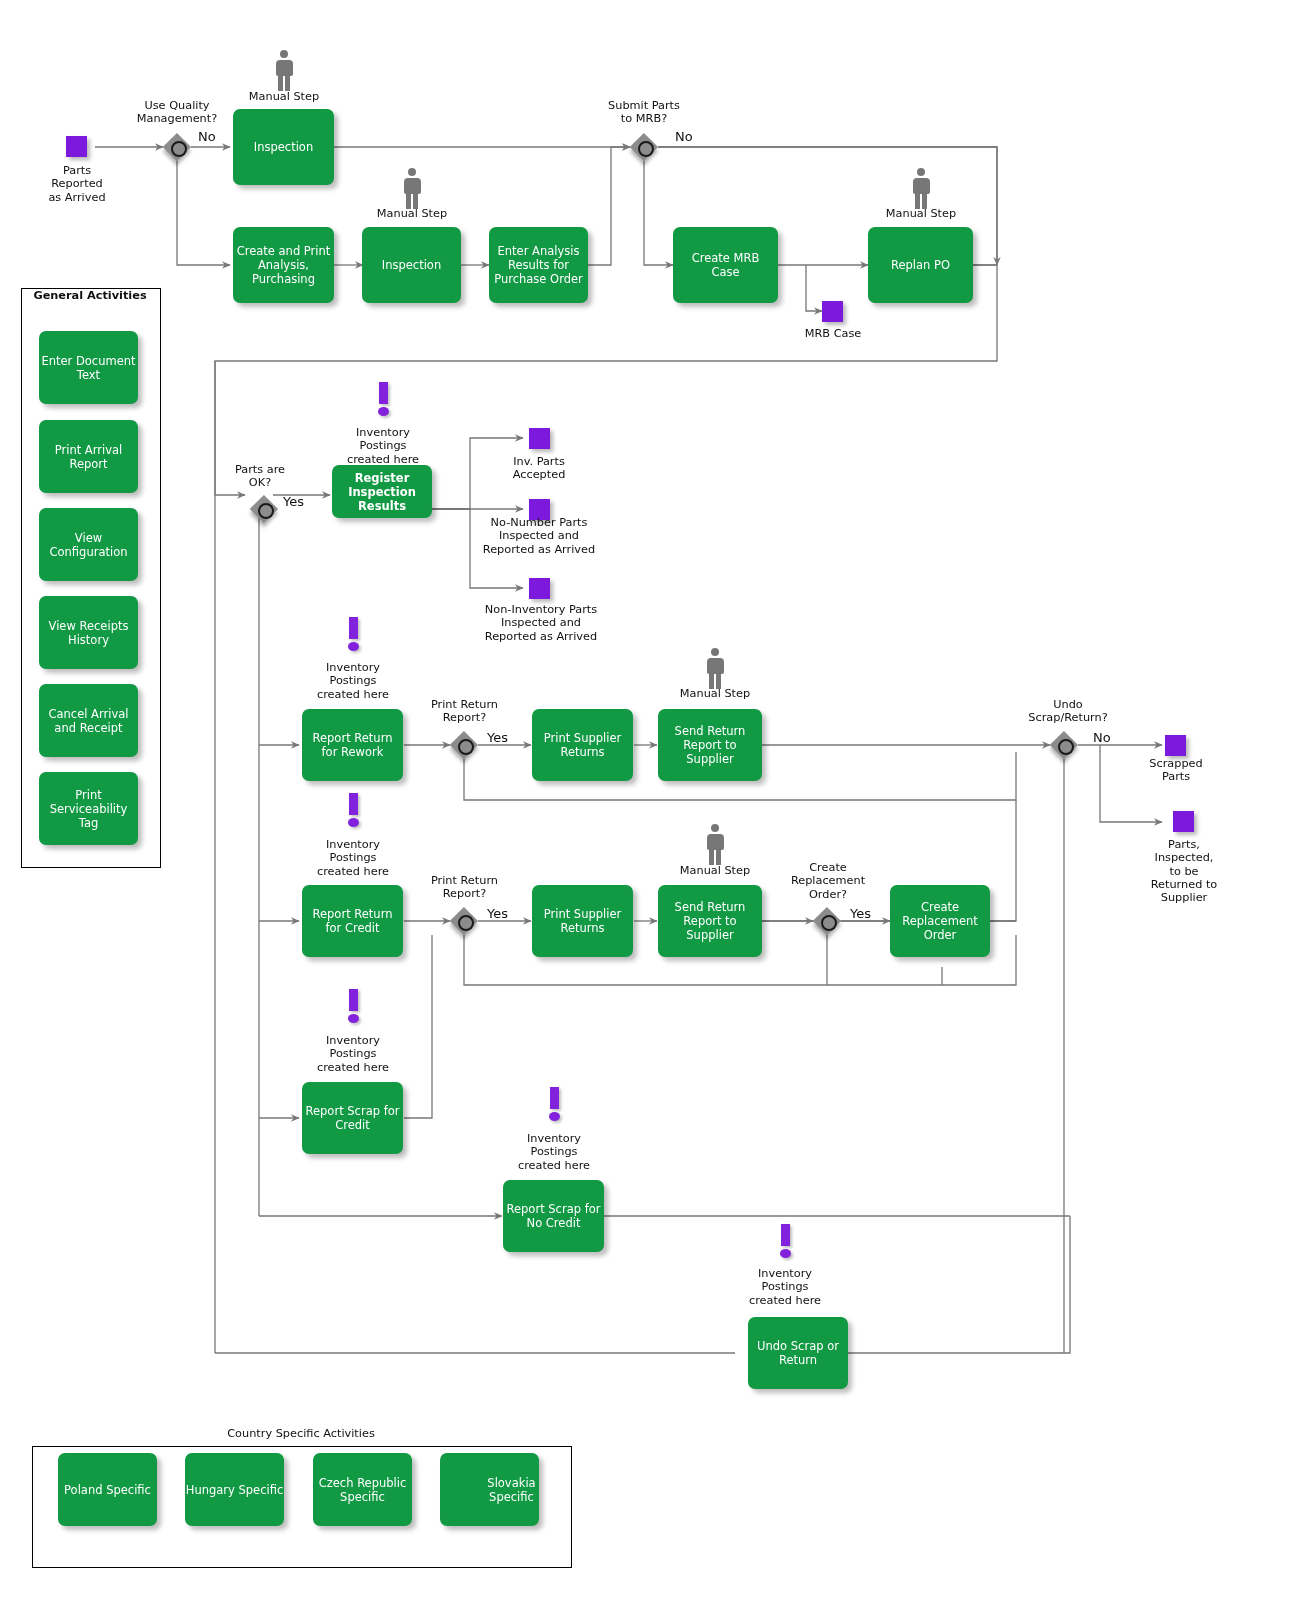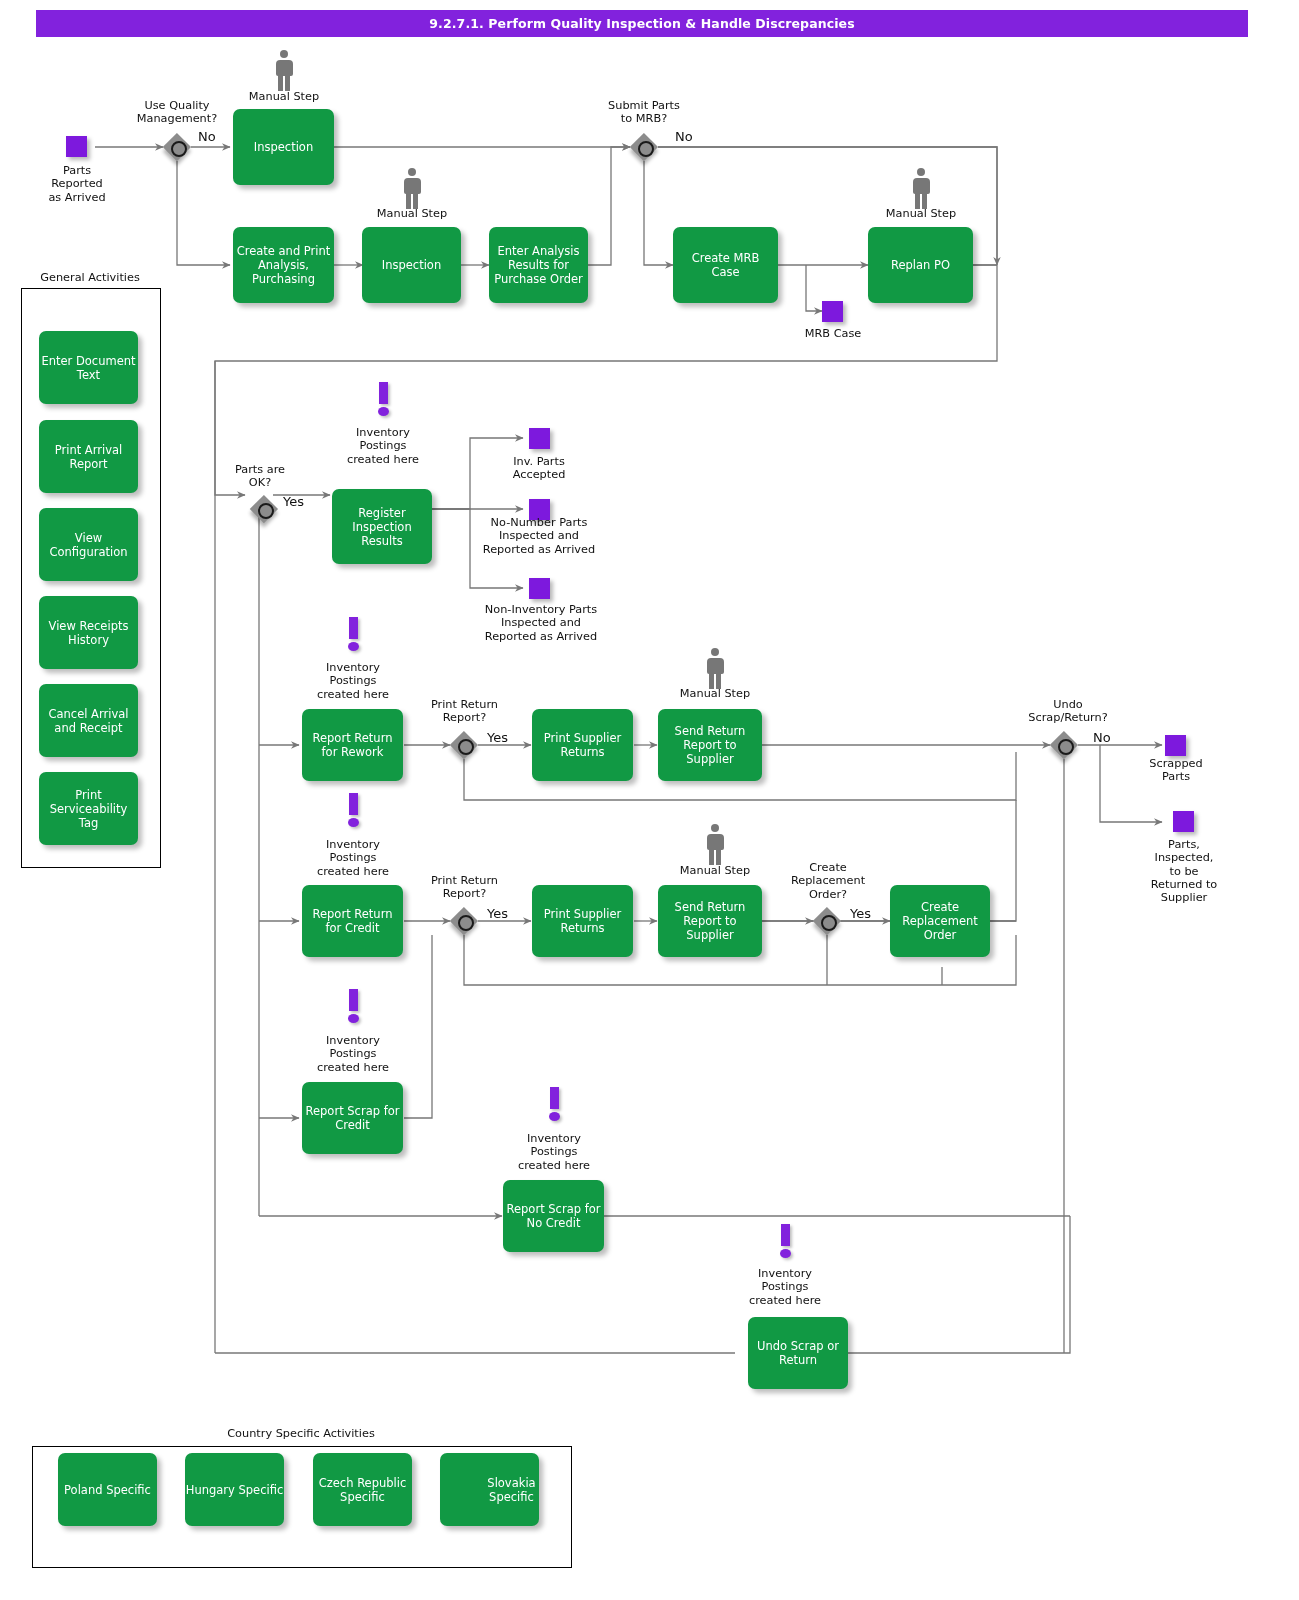--- a/index.html
+++ b/index.html
@@ -59,23 +59,20 @@
   
   .frame{position:absolute;border:1.6px solid #000000;background:transparent;}
   .frametitle{position:absolute;font-size:11.3px;color:#111111;text-align:center;
               white-space:pre;}
 </style>
 </head>
 <body>
 
 <div id="canvas">
 
-  <div class="titlebar">
-    <span>9.2.7.1. Perform Quality Inspection &amp; Handle Discrepancies</span>
-  </div>
 
   <svg id="wires" viewBox="0 0 1299 1600" xmlns="http://www.w3.org/2000/svg">
     <defs>
       <marker id="ah" markerWidth="9" markerHeight="9" refX="8" refY="4.5" orient="auto" markerUnits="userSpaceOnUse">
         <path d="M0,0.8 L8.6,4.5 L0,8.2 L2.6,4.5 Z" fill="#777777"></path>
       </marker>
     </defs>
     <g fill="none" stroke="#777777" stroke-width="1.3" marker-end="url(#ah)">
 
       <path d="M95,147 L163,147"></path>
@@ -244,21 +241,21 @@
       <div class="body"></div>
       <div class="lleg"></div>
       <div class="rleg"></div>
   </div>
   <div class="lbl" style="left:871px;top:207px;width:100px;">Manual Step</div>
 
   <div class="task" style="left:868px;top:227px;width:105px;height:76px;">
     <span>Replan PO</span>
   </div>
 
-  <div class="frametitle" style="left:21px;top:271px;width:138px;">General Activities</div>
+  <div class="frametitle" style="left:21px;top:289px;width:138px;font-weight:bold;">General Activities</div>
   <div class="frame" style="left:21px;top:288px;width:138px;height:578px;"></div>
   <div class="task" style="left:39px;top:331px;width:99px;height:73px;">
     <span style="white-space: pre-line;">Enter Document
 Text</span>
   </div>
   <div class="task" style="left:39px;top:420px;width:99px;height:73px;">
     <span style="white-space: pre-line;">Print Arrival
 Report</span>
   </div>
   <div class="task" style="left:39px;top:508px;width:99px;height:73px;">
@@ -287,21 +284,21 @@
   </div>
   <div class="flowlbl" style="left:283px;top:494px;">Yes</div>
 
   <div class="bang" style="left:375px;top:382px;">
     <div class="bar"></div>
       <div class="dot"></div>
   </div>
   <div class="lbl" style="left: 333px; top: 426px; width: 100px; white-space: pre-line;">Inventory
 Postings
 created here</div>
-  <div class="task" style="left:332px;top:489px;width:100px;height:75px;">
+  <div class="task" style="left:332px;top:465px;width:100px;height:53px;font-weight:bold;">
     <span style="white-space: pre-line;">Register
 Inspection
 Results</span>
   </div>
 
   <div class="ev" style="left:529px;top:428px;"></div>
   <div class="lbl" style="left: 489px; top: 455px; width: 100px; white-space: pre-line;">Inv. Parts
 Accepted</div>
 
   <div class="ev" style="left:529px;top:499px;"></div>

